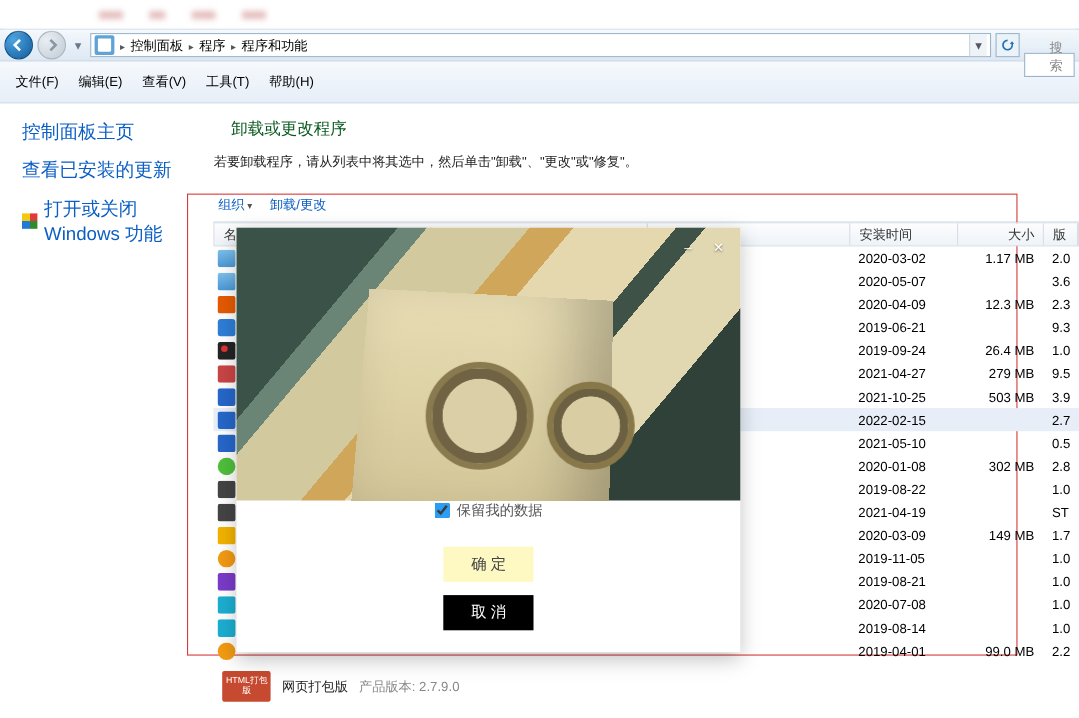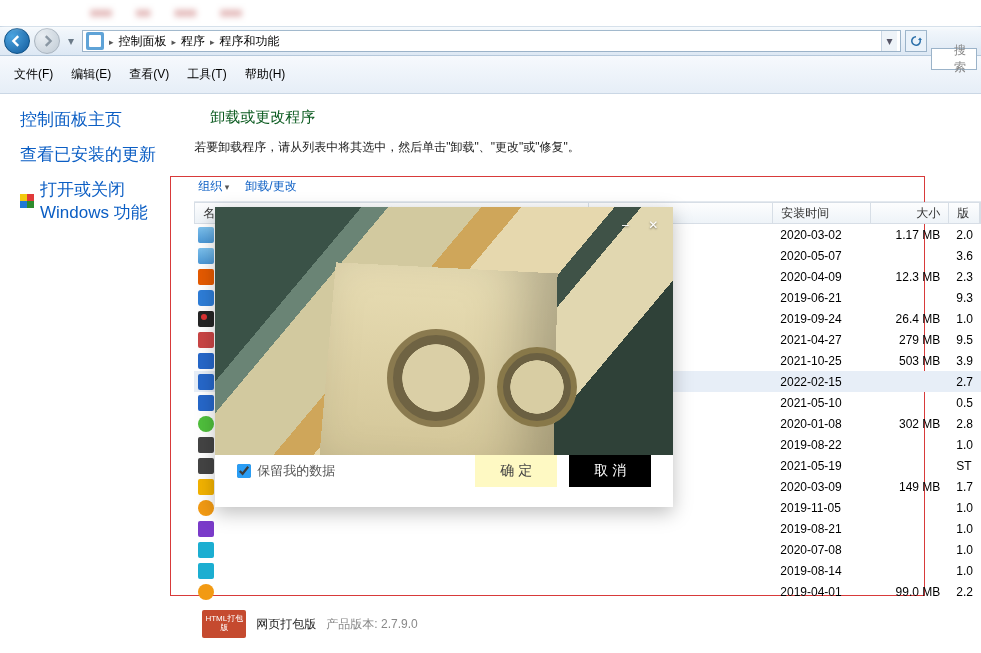--- a/index.html
+++ b/index.html
@@ -15,21 +15,21 @@
 .nav-btn.disabled{ background:radial-gradient(circle at 30% 30%,#e9eef3,#c0cbd5); border-color:#a9b4bf; color:#8a97a3;}
 .nav-btn svg{width:12px;height:12px;}
 .nav-dd{width:14px;height:22px;display:flex;align-items:center;justify-content:center;color:#6b7a88;}
 .addr { flex:1; height:22px; background:#fff; border:1px solid #9bb3c9; display:flex; align-items:center; padding:0 3px; gap:3px;}
 .addr .cp-icon{width:18px;height:18px;background:#5fa3d7;border-radius:2px;position:relative;}
 .addr .cp-icon::after{content:"";position:absolute;inset:3px;background:#fff;border-radius:1px;}
 .addr .sep::after{content:"▸"; font-size:9px; color:#555; margin:0 2px;}
 .addr .crumb{color:#000; white-space:nowrap;}
 .addr-drop{width:16px;height:20px;background:#eef3f8;border-left:1px solid #c8d5e3;display:flex;align-items:center;justify-content:center;color:#556;}
 .refresh{width:22px;height:22px;background:#eaf2fa;border:1px solid #9bb3c9;display:flex;align-items:center;justify-content:center;color:#2a6fa9;}
-.searchbox{width:35px;height:22px;background:#fff;border:1px solid #9bb3c9;display:flex;align-items:center;padding:0 22px;color:#888;margin-top:36px;}
+.searchbox{width:35px;height:22px;background:#fff;border:1px solid #9bb3c9;display:flex;align-items:flex-end;padding:0 22px;color:#888;margin-top:36px;}
 
 
 .menubar{height:38px;background:linear-gradient(#f6f9fd,#e6eef7);border-bottom:1px solid #cad7e5;display:flex;align-items:center;gap:2px;padding:0 6px;}
 .menubar span{padding:2px 8px;color:#000;}
 
 
 .main{display:flex;height:calc(653px - 26px - 30px - 22px);}
 .sidebar{width:225px;padding:14px 16px 0 20px;border-right:none;}
 .sidebar a{display:block;color:#0b5ec4;text-decoration:none;margin-bottom:12px;font-size:17px;}
 .sidebar .with-icon{display:flex;align-items:center;gap:6px;}
@@ -99,21 +99,21 @@
 .dialog .hero::before{content:"";position:absolute;left:110px;top:55px;width:230px;height:260px;
   background:linear-gradient(#e8ddb4,#cdbf90);transform:perspective(500px) rotateX(8deg) rotateZ(3deg);
   box-shadow:inset -30px -30px 60px rgba(0,0,0,.25);}
 .dialog .hero::after{content:"";position:absolute;left:172px;top:122px;width:86px;height:86px;border-radius:50%;
   background:radial-gradient(circle,#dacfa6 55%,#6f6343 56%);border:6px solid #8a7a4f;}
 .dialog .hero .clock2{position:absolute;left:282px;top:140px;width:80px;height:80px;border-radius:50%;background:radial-gradient(circle,#d8cda3 55%,#6b6042 56%);border:6px solid #887849;}
 .dialog .titlebar{position:absolute;top:0;right:0;display:flex;gap:8px;padding:8px 10px;z-index:2;}
 .dialog .titlebar span{width:20px;height:20px;display:flex;align-items:center;justify-content:center;color:#fff;cursor:pointer;text-shadow:0 1px 2px rgba(0,0,0,.5);}
 .dialog .body{padding:28px 22px 20px;}
 .dialog .msg{font-size:16px;color:#333;}
-.dialog .footer{display:flex;align-items:center;padding:0 22px 20px;gap:12px;}
+.dialog .footer{display:flex;align-items:center;padding:0 22px 20px;gap:12px;flex-direction:column;}
 .dialog .chk{display:flex;align-items:center;gap:6px;color:#555;font-size:13px;}
 .dialog .chk input{width:14px;height:14px;accent-color:#2a9df4;}
 .dialog .spacer{flex:1;}
 .dialog button{width:82px;height:32px;border:none;font-size:14px;cursor:pointer;}
 .dialog .ok{background:#fef9c3;color:#444;}
 .dialog .cancel{background:#000000;color:#fff;}
 </style>
 </head>
 <body>
 
@@ -309,21 +309,21 @@
             <div class="c-date">2019-08-22</div>
             <div class="c-size"></div>
             <div class="c-ver">1.0</div>
           </div>
           <div class="row">
             <div class="c-icon">
               <i class="ic7"></i>
             </div>
             <div class="c-name"></div>
             <div class="c-pub"></div>
-            <div class="c-date">2021-05-19</div>
+            <div class="c-date">2021-04-19</div>
             <div class="c-size"></div>
             <div class="c-ver">ST</div>
           </div>
           <div class="row">
             <div class="c-icon">
               <i class="ic8"></i>
             </div>
             <div class="c-name"></div>
             <div class="c-pub"></div>
             <div class="c-date">2020-03-09</div>

